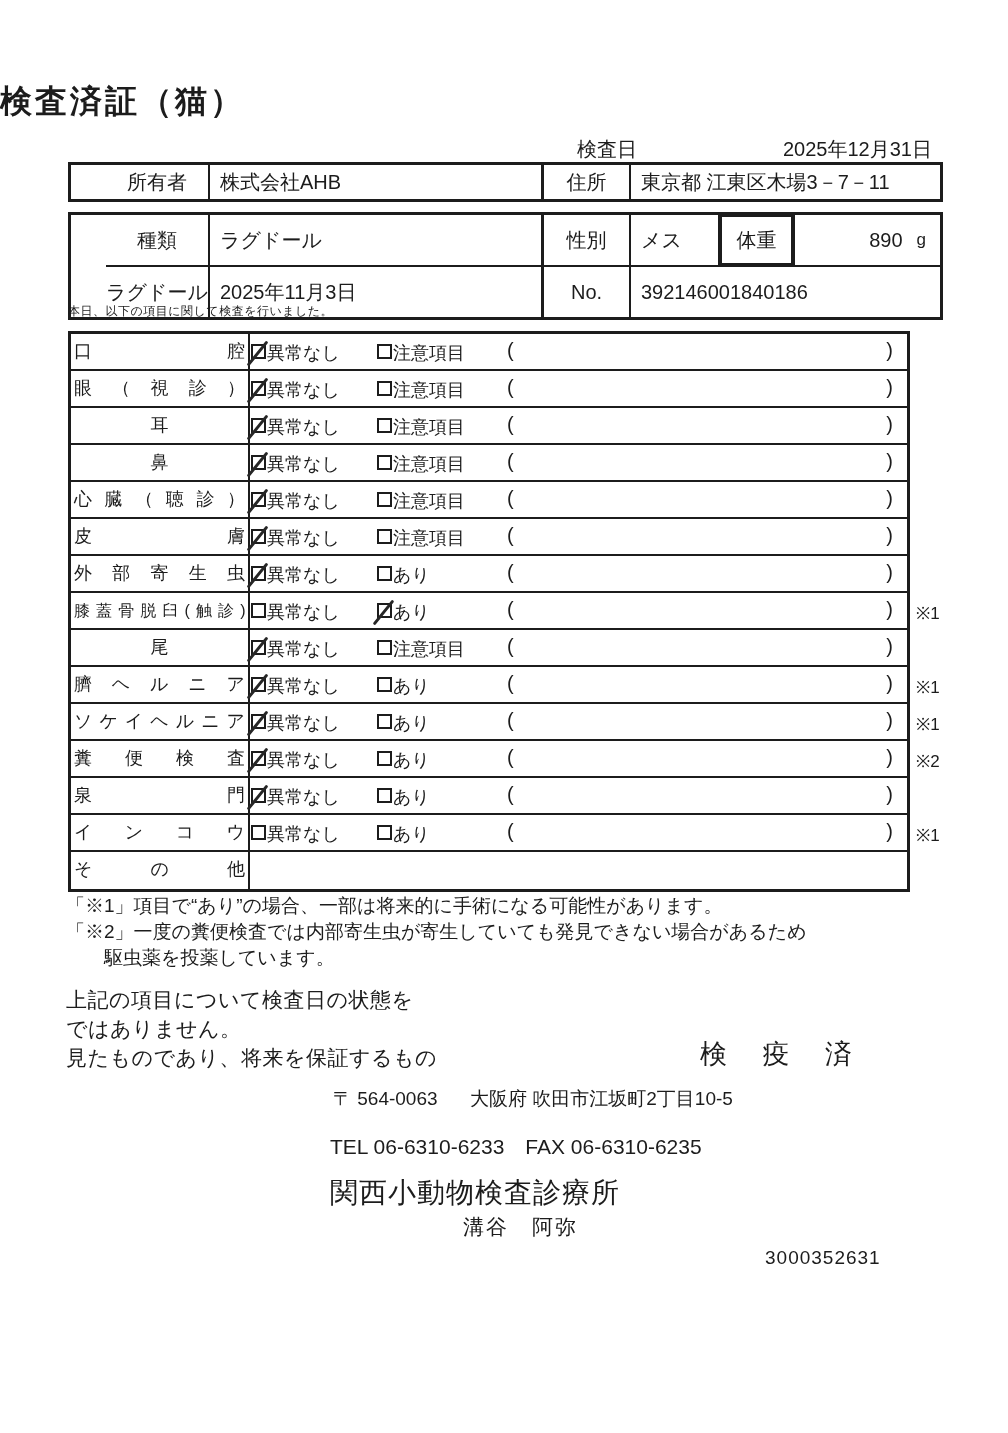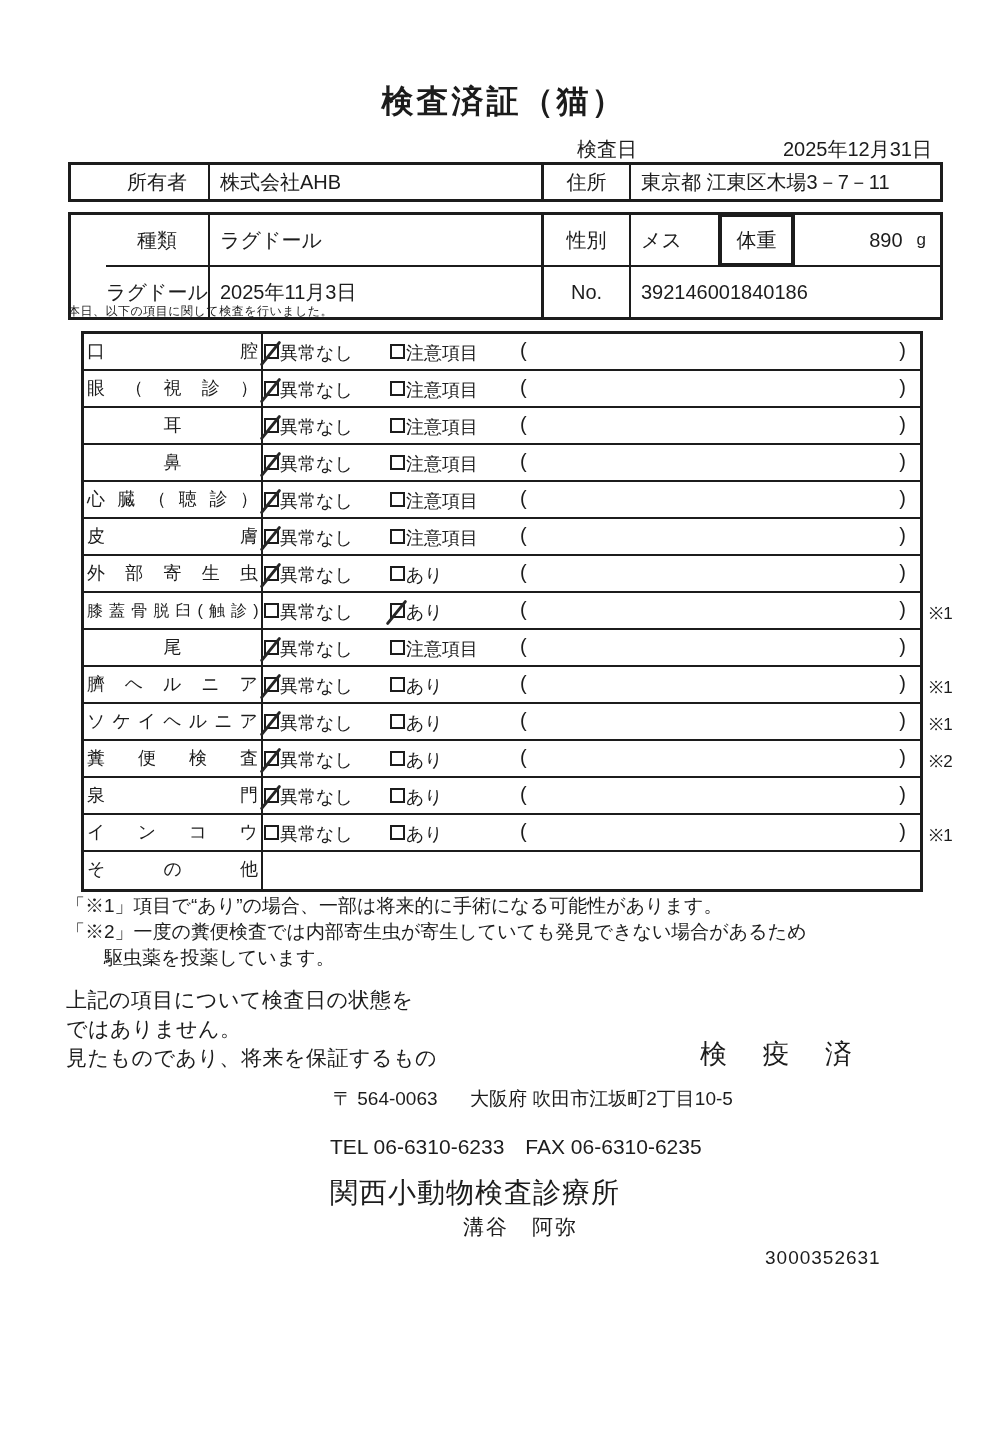--- a/index.html
+++ b/index.html
@@ -5,21 +5,21 @@
   * { margin:0; padding:0; box-sizing:border-box; }
   html,body { background:#e8e8e8; }
   .page {
     position:relative; width:1008px; height:1433px; background:#ffffff;
     font-family:"Liberation Sans", sans-serif; color:#1c1c1c; overflow:hidden;
     margin:0 auto;
   }
   .abs { position:absolute; }
 
   
-  .doc-title { top:80px; left:0; width:1008px; text-align:center;
+  .doc-title { top:80px; left:0; width:1008px; text-align:left;
     font-size:32px; font-weight:600; letter-spacing:3px; }
 
   
   .insp-label { top:136px; left:577px; font-size:20px; }
   .insp-value { top:136px; left:783px; font-size:20px; }
 
   
   .htable { border:3px solid #1c1c1c; display:flex;padding-left:35px; }
   .htable .cell { border-left:2px solid #1c1c1c; display:flex; align-items:center;
     font-size:20px; overflow:hidden; white-space:nowrap; }
@@ -34,21 +34,21 @@
   .w-value1 { width:333px; }
   .w-label2 { width:88px; border-left-width:3px !important; }
   .w-sex    { width:89px; }
   .w-wlabel { width:75px; box-shadow: inset 0 0 0 2px #1c1c1c; }
   .w-wval   { flex:1; justify-content:flex-end; padding-right:14px; }
   .w-rest   { flex:1; }
   .unit { font-size:17px; margin-left:14px; }
 
   
   .cl-intro { top:303px; left:68px; font-size:12px; letter-spacing:0.5px; }
-  #checklist { top:331px; left:68px; width:842px; border:3px solid #1c1c1c;margin-left:13px; }
+  #checklist { top:331px; left:68px; width:842px; border:3px solid #1c1c1c; }
   .cl-row { position:relative; height:37px; border-bottom:2px solid #1c1c1c; display:flex; }
   .cl-row:last-child { border-bottom:none; }
   .cl-label { width:179px; border-right:2px solid #1c1c1c; font-size:18px;
     line-height:35px; padding:0 3px; overflow:hidden; white-space:nowrap; }
   .cl-label.justify { text-align:justify; text-align-last:justify; text-justify:inter-character; }
   .cl-label.center { text-align:center; }
   .cl-label.small { font-size:16px; letter-spacing:-0.5px; }
   .cl-content { position:relative; flex:1; font-size:18px; }
   .cb { position:absolute; width:15px; height:15px; border:2px solid #1c1c1c; top:10px; }
   .cb.pos1 { left:1px; }

